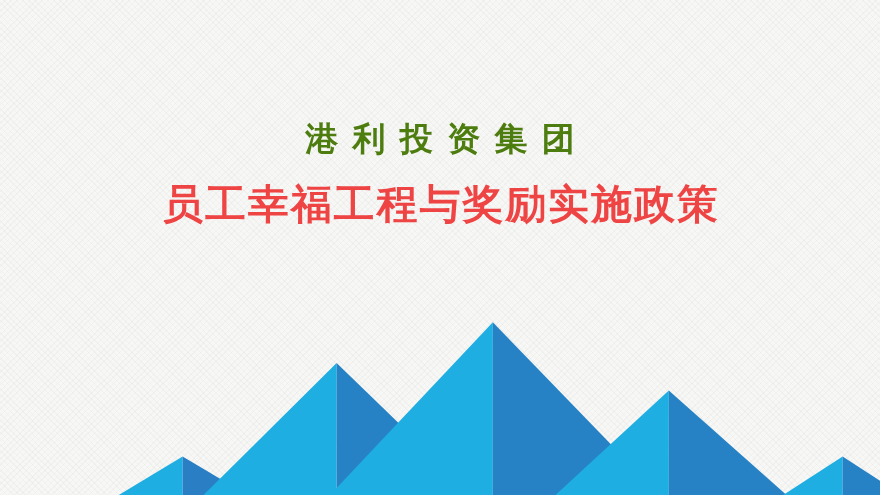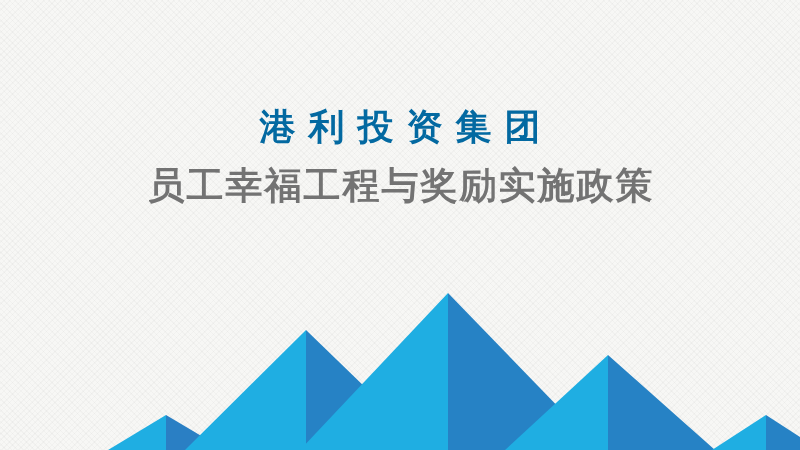--- a/index.html
+++ b/index.html
@@ -41,38 +41,38 @@
     position: absolute;
     left: 0;
     right: 0;
     top: 104px;
     z-index: 3;
     text-align: center;
   }
 
   #title-line-1 {
     display: block;
-    font-size: 36px;
+    font-size: 30px;
     font-weight: bold;
     line-height: 46px;
     letter-spacing: 13px;
     text-indent: 13px;
-    color: #0369a1;
+    color: #4d7c0f;
     white-space: nowrap;
   }
 
   #title-line-2 {
     display: block;
     margin-top: 12px;
     font-size: 37px;
     font-weight: bold;
     line-height: 48px;
     letter-spacing: 2px;
     text-indent: 2px;
-    color: #737373;
+    color: #ef4444;
     white-space: nowrap;
   }
 
   #mountains {
     position: absolute;
     left: 0;
     bottom: 0;
     width: 800px;
     height: 175px;
     z-index: 2;

